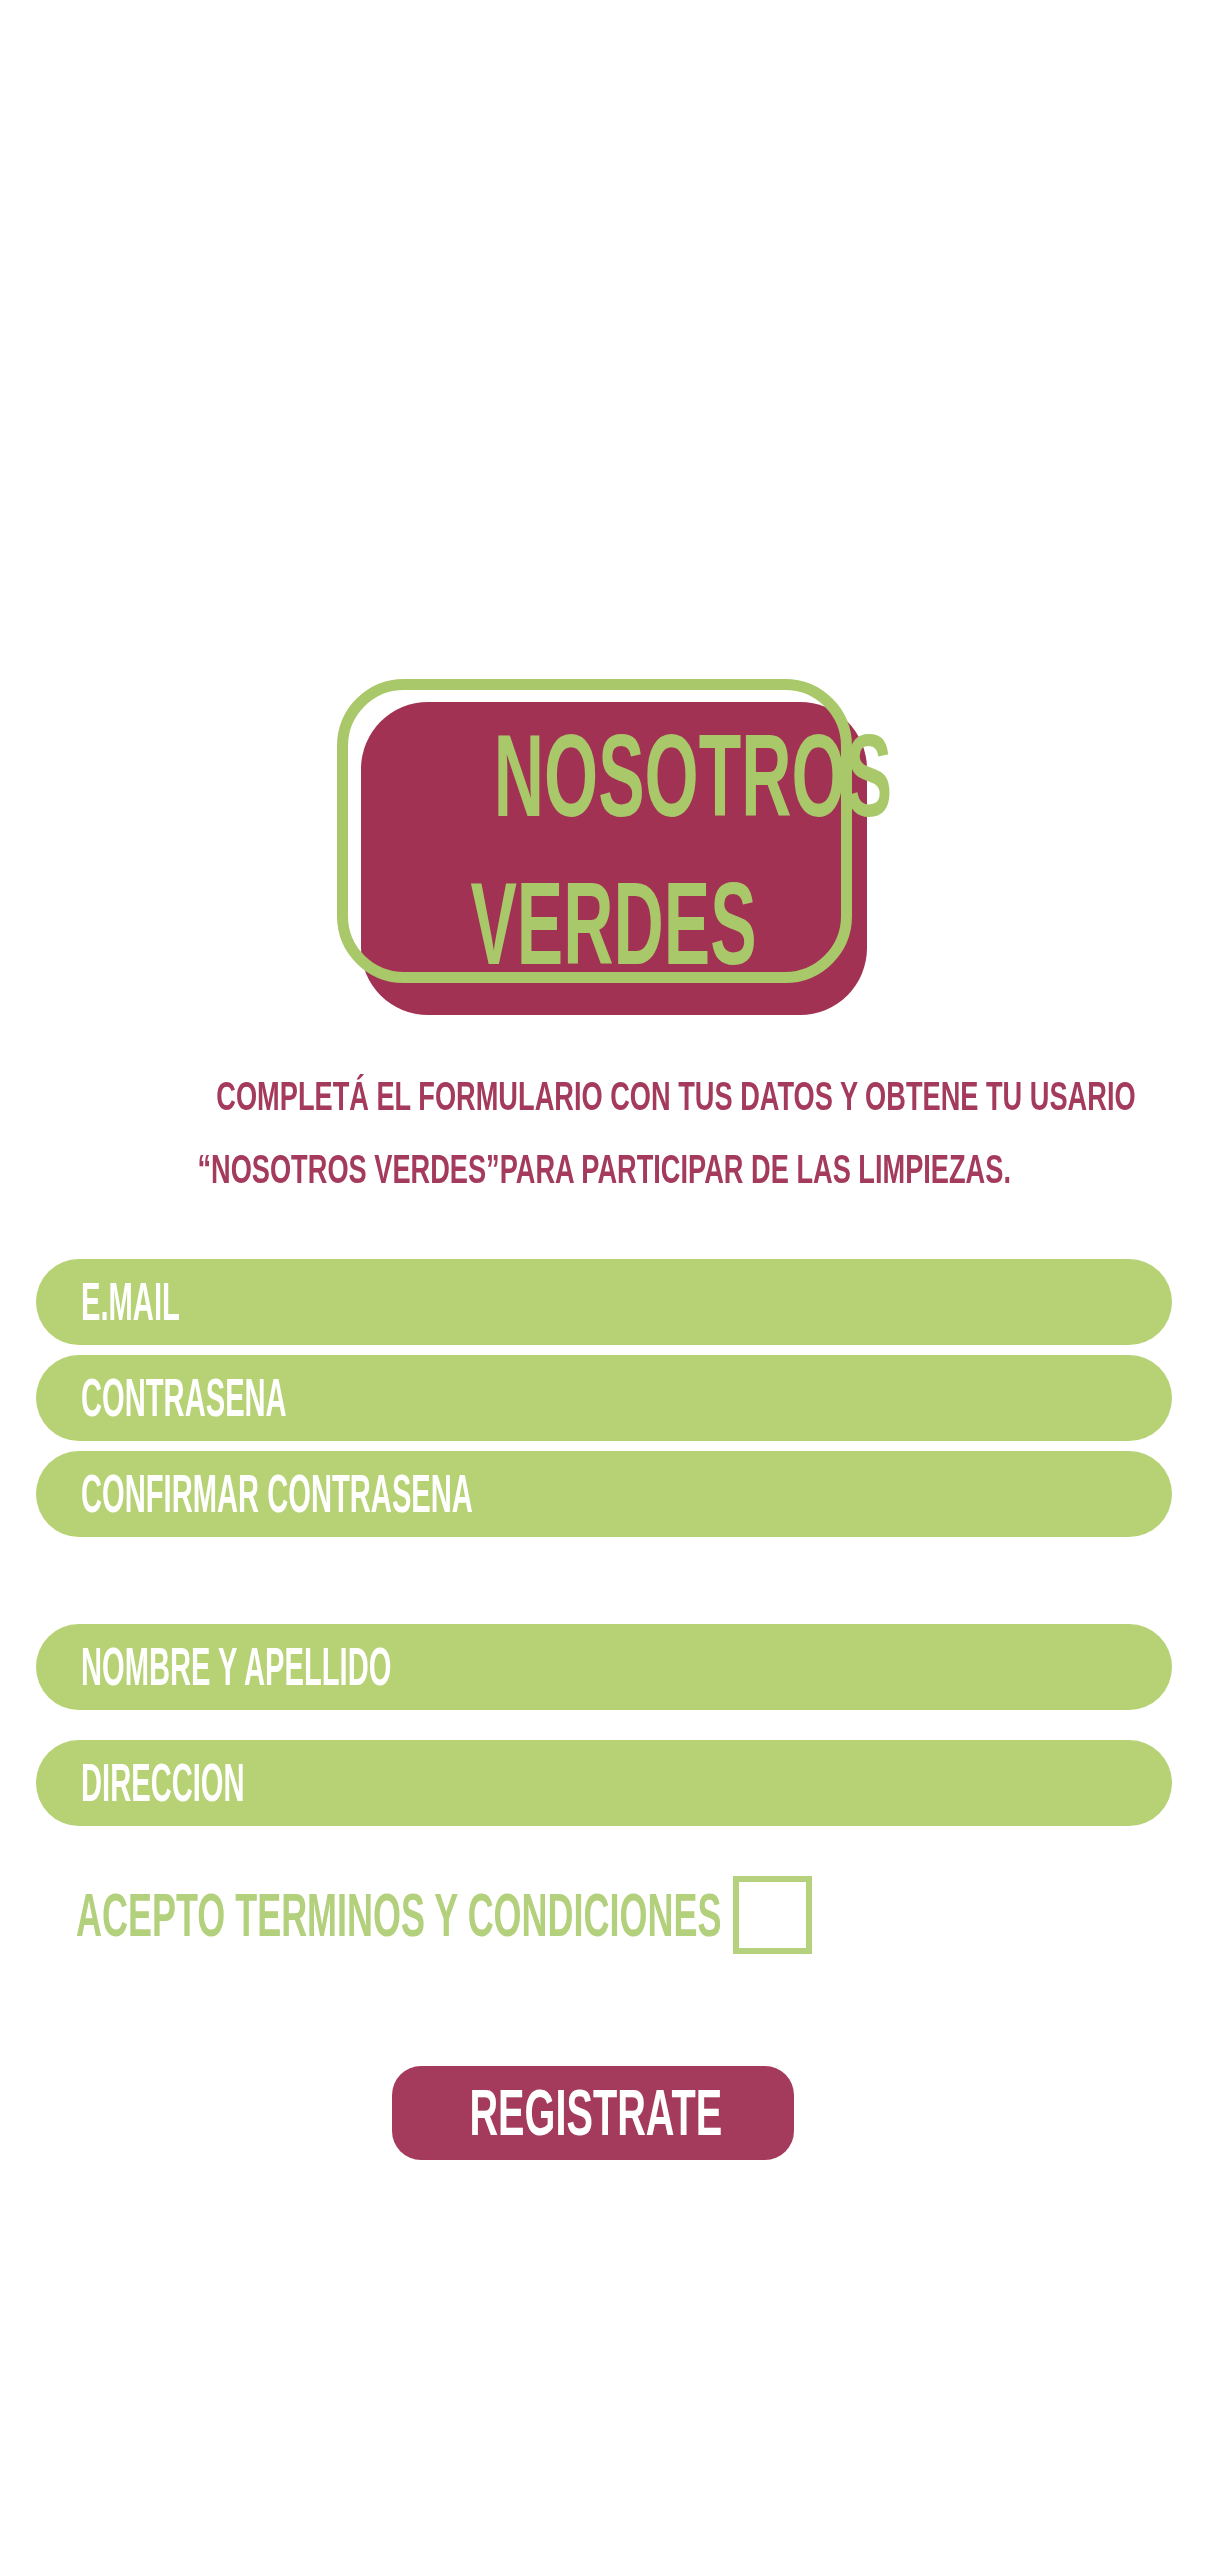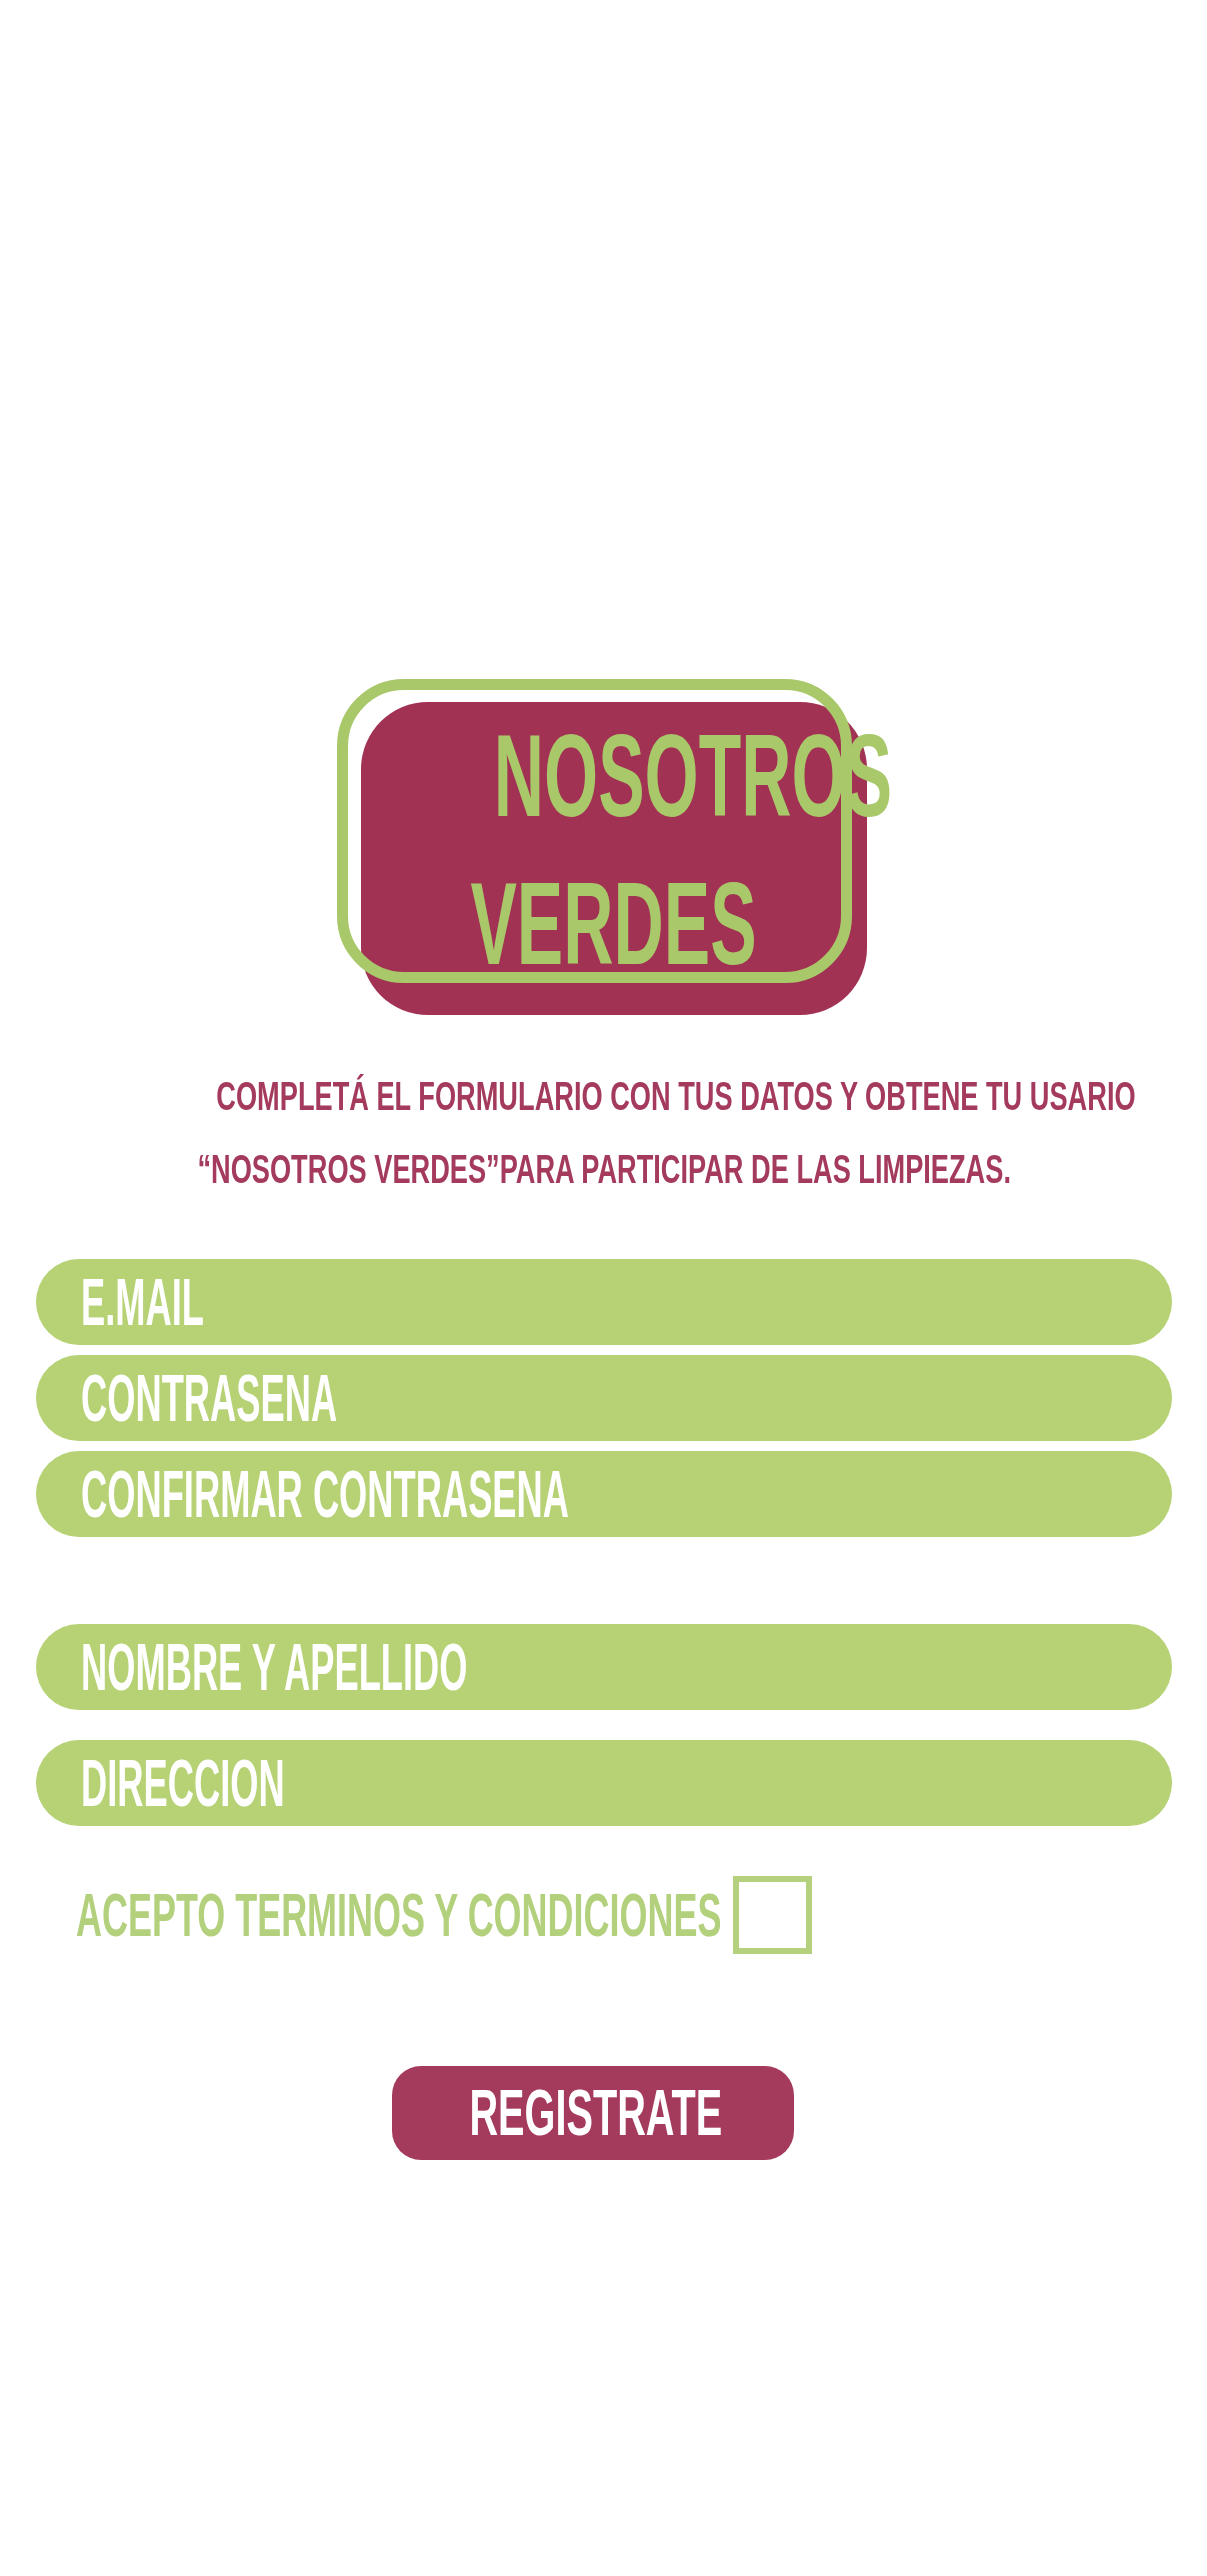--- a/index.html
+++ b/index.html
@@ -66,21 +66,21 @@
   
   .field {
     position: absolute; left: 36px;
     width: 1136px; height: 86px;
     background: var(--field-green, #b6d275);
     border-radius: 43px;
     box-sizing: border-box;
     padding-left: 45px;
     color: var(--label-white, #ffffff);
     font-weight: bold;
-    font-size: 66px;
+    font-size: 53px;
     line-height: 86px;
     cursor: text;
   }
   .field .cond-l { --sx: .55; }
   .field-1 { top: 1259px; }
   .field-2 { top: 1355px; }
   .field-3 { top: 1451px; }
   .field-4 { top: 1624px; }
   .field-5 { top: 1644px; }
   .field-6 { top: 1740px; }

